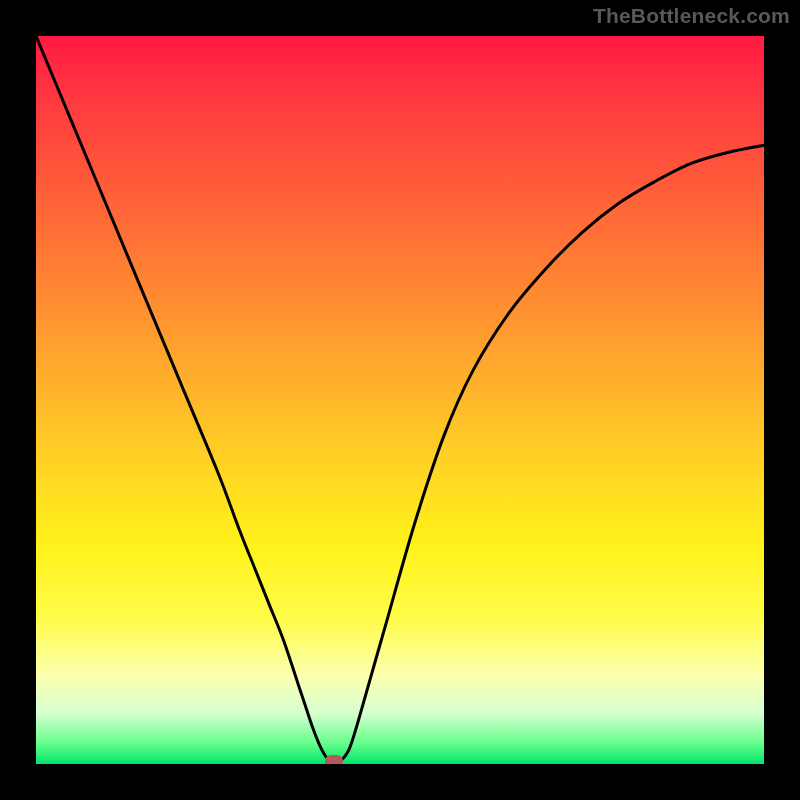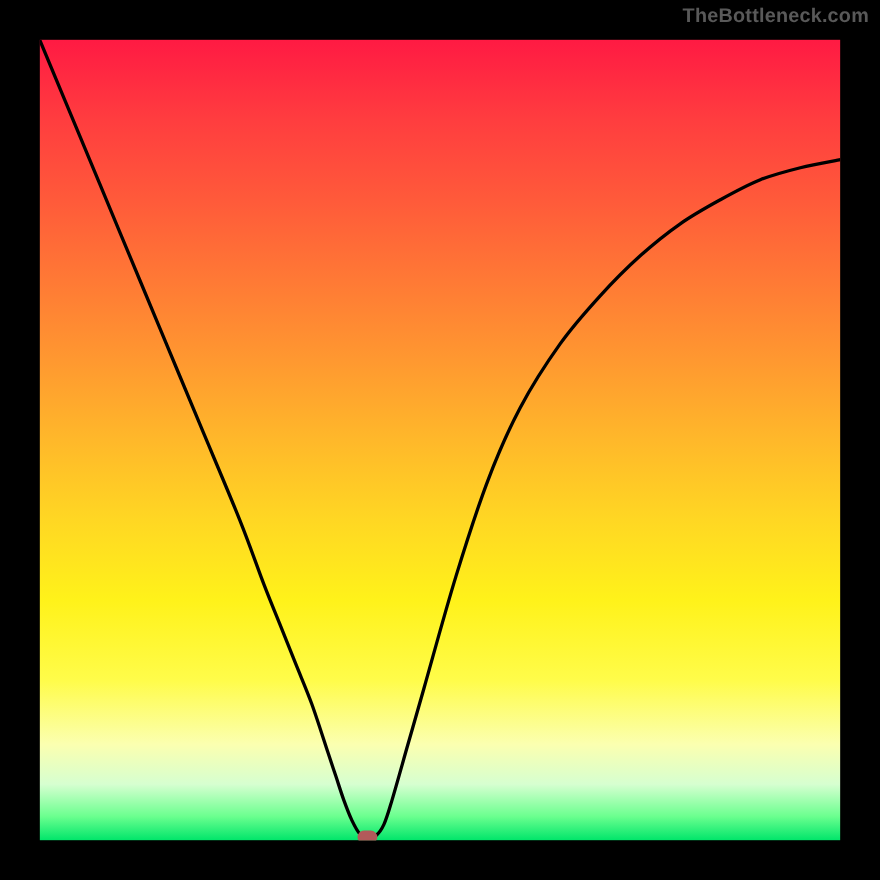--- a/index.html
+++ b/index.html
@@ -61,21 +61,21 @@
     position: absolute;
     width: 18px;
     height: 12px;
     background: #b25a5a;
     border-radius: 6px;
   }
   .watermark {
     position: absolute;
     top: 4px;
     right: 10px;
-    font-size: 18px;
+    font-size: 21px;
     font-weight: 600;
     color: #595959;
     font-family: Arial, Helvetica, sans-serif;
     letter-spacing: 0.2px;
   }
 </style>
 </head>
 <body>
 
 <div class="frame">

